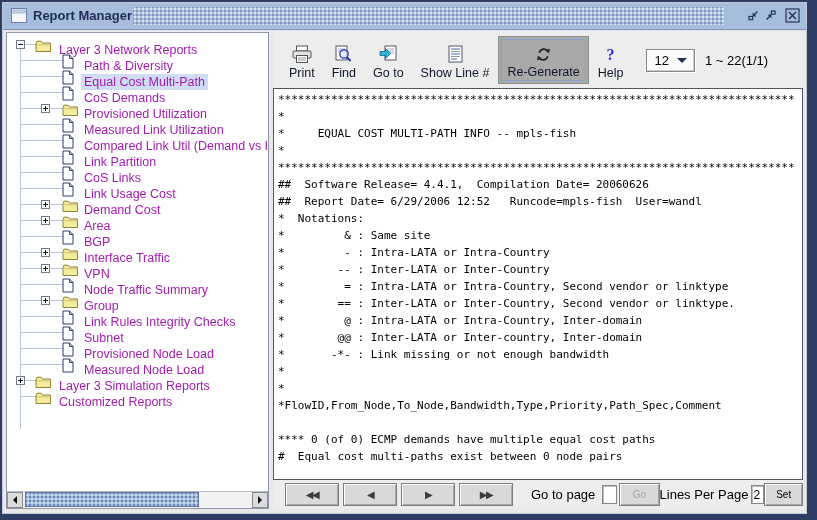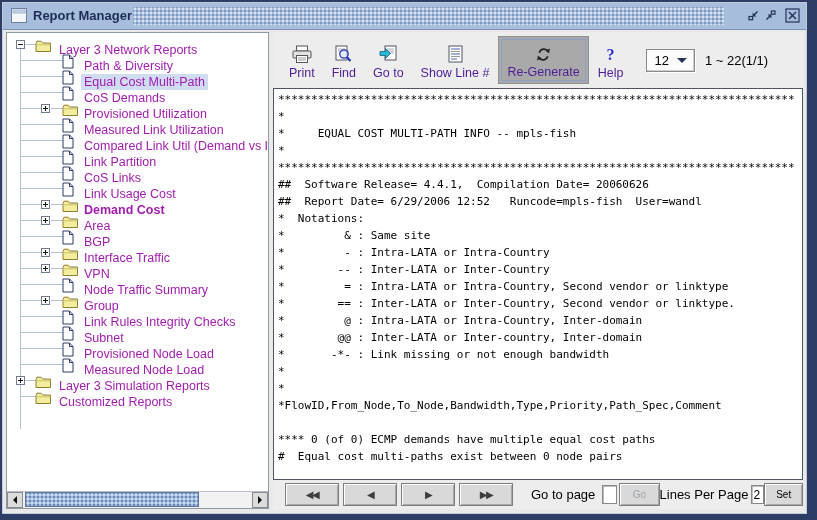--- a/index.html
+++ b/index.html
@@ -54,21 +54,21 @@
       radial-gradient(#c9d9ee 28%, rgba(0,0,0,0) 34%),
       radial-gradient(#6d88b5 28%, rgba(0,0,0,0) 34%);
     background-size:4px 4px;background-position:0 0,2px 2px;}
 
   
   .right-panel{position:absolute;left:270px;top:29px;right:3px;bottom:4px;background:#ededed;}
   .toolbar{position:absolute;left:0;top:0;right:0;height:56px;display:flex;align-items:center;
     padding-left:8px;box-sizing:border-box;}
   .tbtn{display:flex;flex-direction:column;align-items:center;justify-content:flex-end;
     height:48px;padding:3px 8px 4px 8px;margin-right:1px;box-sizing:border-box;cursor:default;}
-  .tbtn .tlabel{font-size:12.5px;color:#4c1d95;margin-top:2px;white-space:nowrap;}
+  .tbtn .tlabel{font-size:12.5px;color:#0f172a;margin-top:2px;white-space:nowrap;}
   .tbtn.pressed{background:#a9a9a9;border:1px solid #8f8f8f;
     box-shadow:inset 0 0 0 2px #a9a9a9, inset 0 0 0 3px #8aa0cc;}
   .tbtn .iconbox{height:20px;display:flex;align-items:flex-end;justify-content:center;}
   .help-q{color:#2d2de0;font-weight:bold;font-size:16px;font-family:"Liberation Serif",serif;line-height:18px;}
   .combo{margin-left:14px;height:23px;min-width:46px;background:#fbfbfb;border:1px solid #8a8a8a;
     box-shadow:inset -1px -1px 0 #cfcfcf, 1px 1px 0 #fff;display:flex;align-items:center;
     padding:0 7px;box-sizing:border-box;font-size:13px;color:#000;}
   .caret{width:0;height:0;border:5px solid rgba(0,0,0,0);border-top-color:#233258;
     margin-left:8px;margin-top:5px;}
   .range{margin-left:10px;font-size:13px;color:#000;white-space:nowrap;}
@@ -226,21 +226,21 @@
             <span class="tlbl" style="left: 74px;">Link Usage Cost</span>
           </div>
           <div class="trow">
             <span class="stub" style="left: 13px; width: 21px;"></span>
             <span class="stub" style="left: 44px; width: 12px;"></span>
             <span class="exp plus" style="left: 34px;"></span>
             <span class="ticon" style="left: 55px; top: 2px;"><svg width="17" height="13" viewBox="0 0 17 13">
                 <path d="M1,3.5 L1,11.5 L15.5,11.5 L15.5,3 L7.5,3 L6,1.2 L2,1.2 Z" fill="#f4ed9e" stroke="#8f7f33"></path>
                 <line x1="1" y1="4.8" x2="15.5" y2="4.8" stroke="#cbbf6d"></line>
               </svg></span>
-            <span class="tlbl" style="left: 74px; font-weight: bold;">Demand Cost</span>
+            <span class="tlbl" style="left: 74px;">Demand Cost</span>
           </div>
           <div class="trow">
             <span class="stub" style="left: 13px; width: 21px;"></span>
             <span class="stub" style="left: 44px; width: 12px;"></span>
             <span class="exp plus" style="left: 34px;"></span>
             <span class="ticon" style="left: 55px; top: 2px;"><svg width="17" height="13" viewBox="0 0 17 13">
                 <path d="M1,3.5 L1,11.5 L15.5,11.5 L15.5,3 L7.5,3 L6,1.2 L2,1.2 Z" fill="#f4ed9e" stroke="#8f7f33"></path>
                 <line x1="1" y1="4.8" x2="15.5" y2="4.8" stroke="#cbbf6d"></line>
               </svg></span>
             <span class="tlbl" style="left: 74px;">Area</span>

